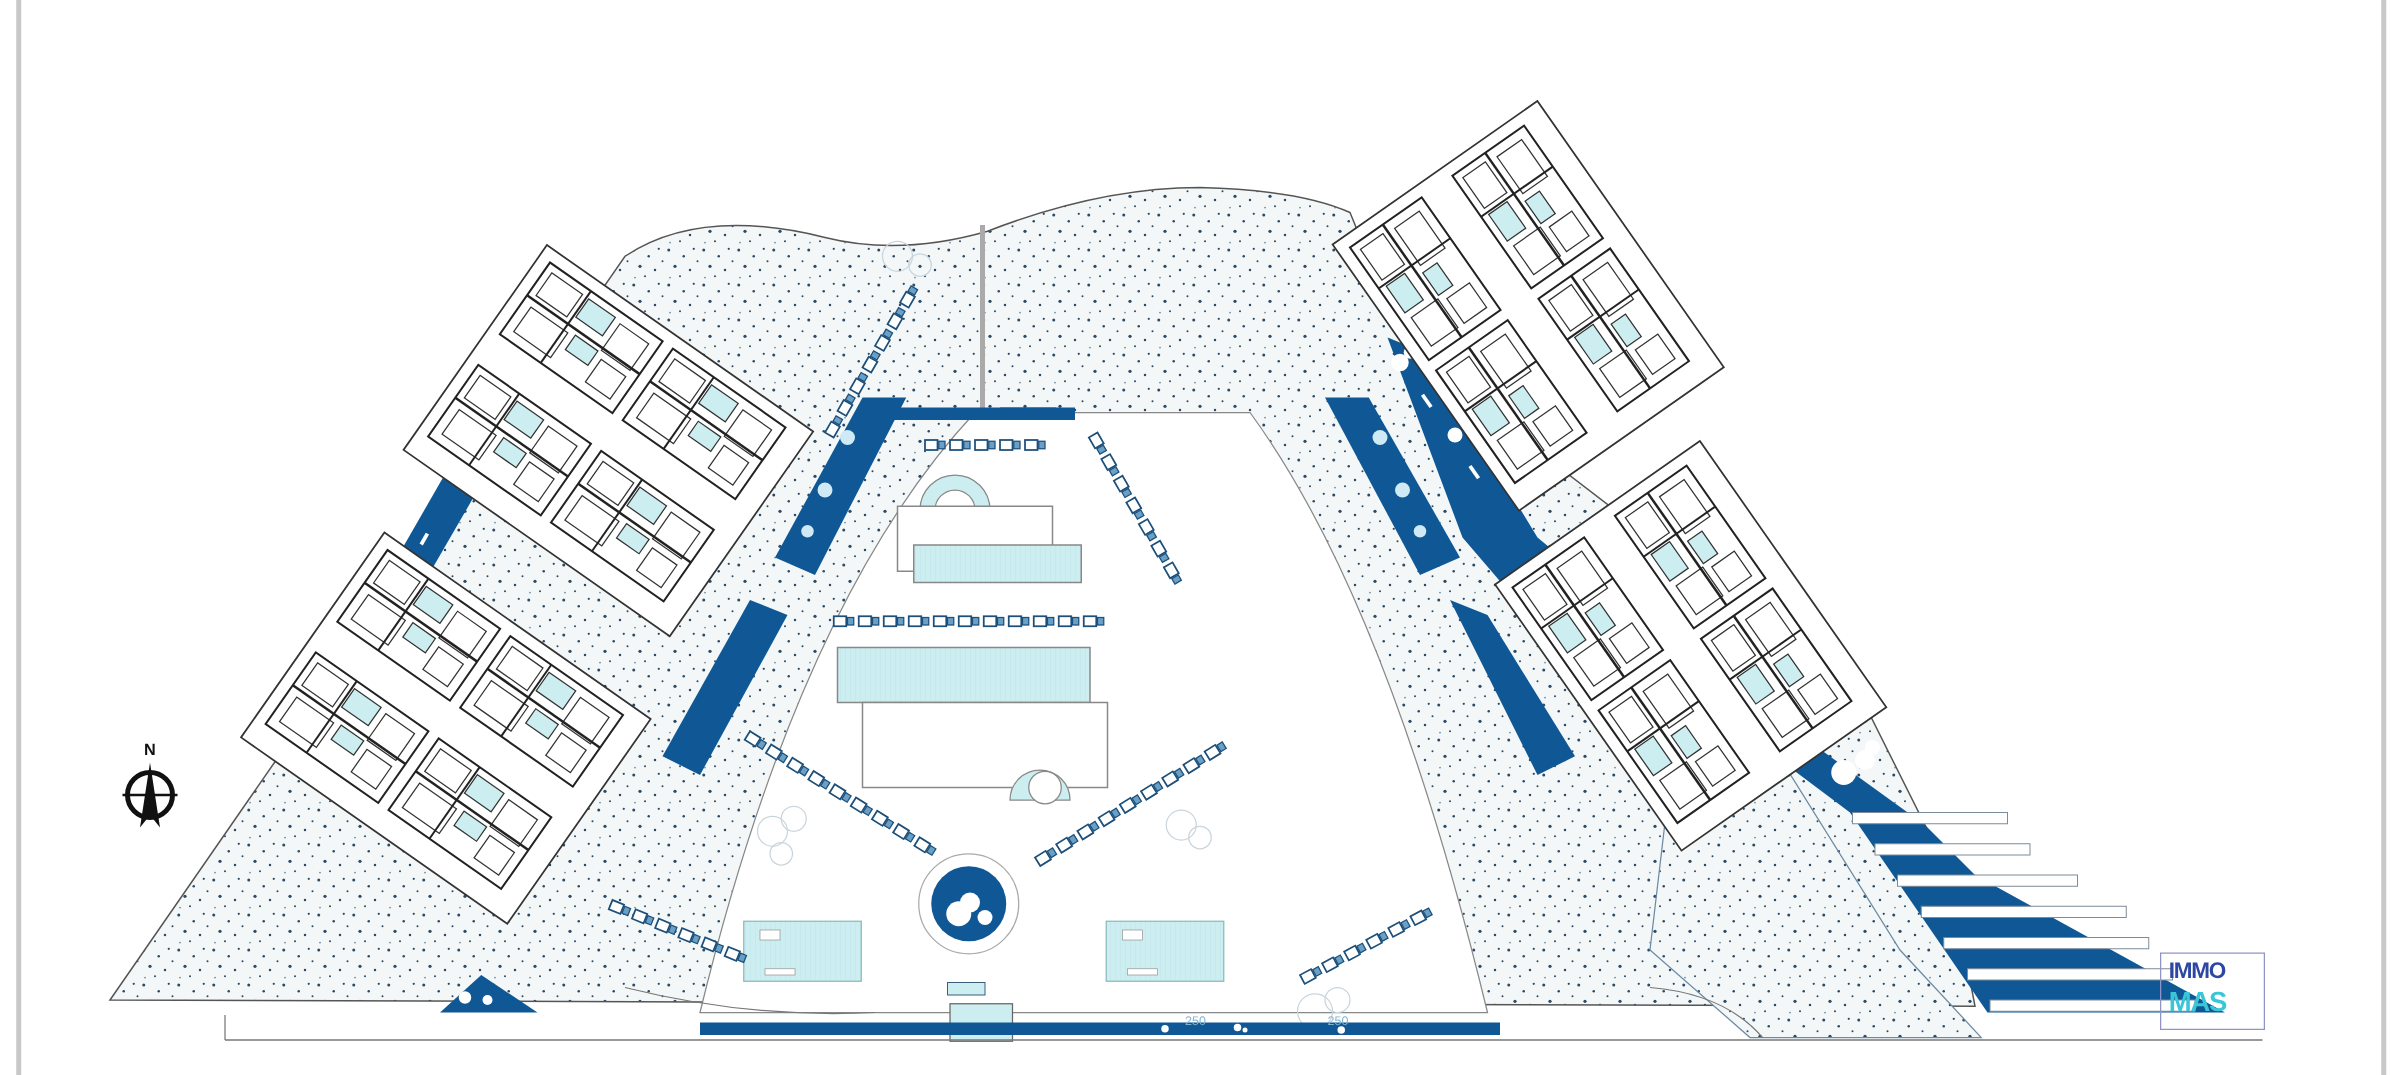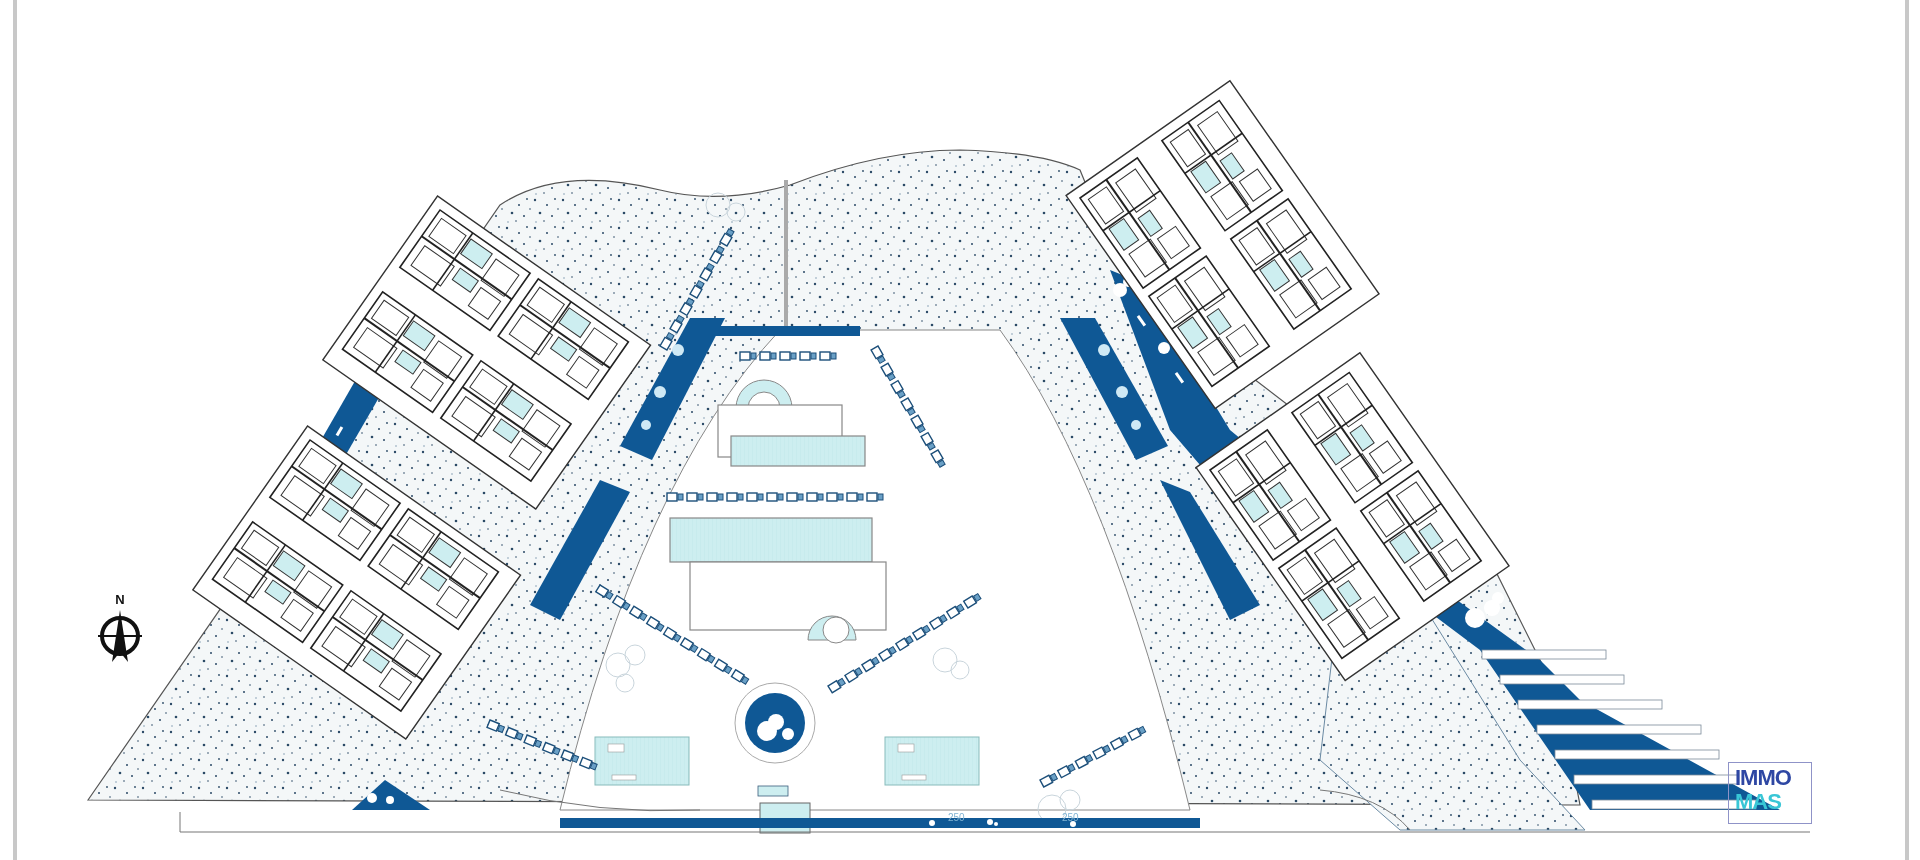--- a/index.html
+++ b/index.html
@@ -5,21 +5,21 @@
   html, body { margin:0; padding:0; background:#ffffff; }
   body { width:1920px; height:860px; position:relative; overflow:hidden;
          font-family:"Liberation Sans", sans-serif; }
   .frame-line { position:absolute; top:0; width:4px; height:860px; background:#c8c8c8; }
   #plan { position:absolute; left:0; top:0; width:1920px; height:860px; }
   .north { position:absolute; left:92px; top:592px; width:56px; height:72px; }
   .north-label { position:absolute; left:0; top:0; width:100%; text-align:center;
                  font-size:13px; font-weight:bold; color:#111; }
   .watermark { position:absolute; left:1728px; top:762px; width:84px; height:62px;
                border:1.5px solid #8f93c8; box-sizing:border-box; line-height:1; }
-  .wm-top { position:absolute; left:6px; top:4px; font-size:22px; font-weight:bold;
+  .wm-top { position:absolute; left:6px; top:4px; font-size:18px; font-weight:bold;
             letter-spacing:-1px; }
   .wm-bot { position:absolute; left:6px; top:28px; font-size:22px; font-weight:bold;
             letter-spacing:-1px; }
   .dim-label { position:absolute; font-size:10px; color:#7fb3d3; }
 </style>
 </head>
 <body>
 
 <div class="frame-line" style="left:13px;"></div>
 <div class="frame-line" style="left:1905px;"></div>

